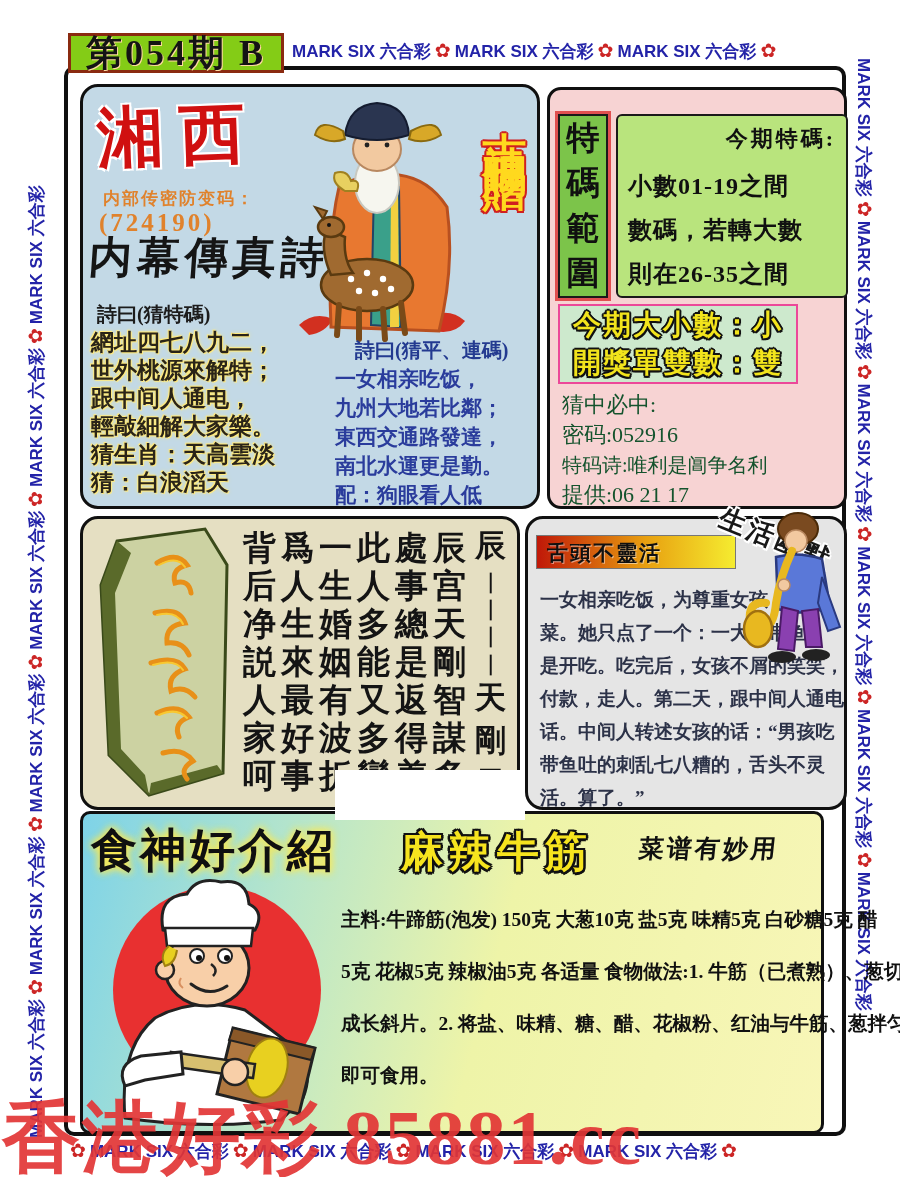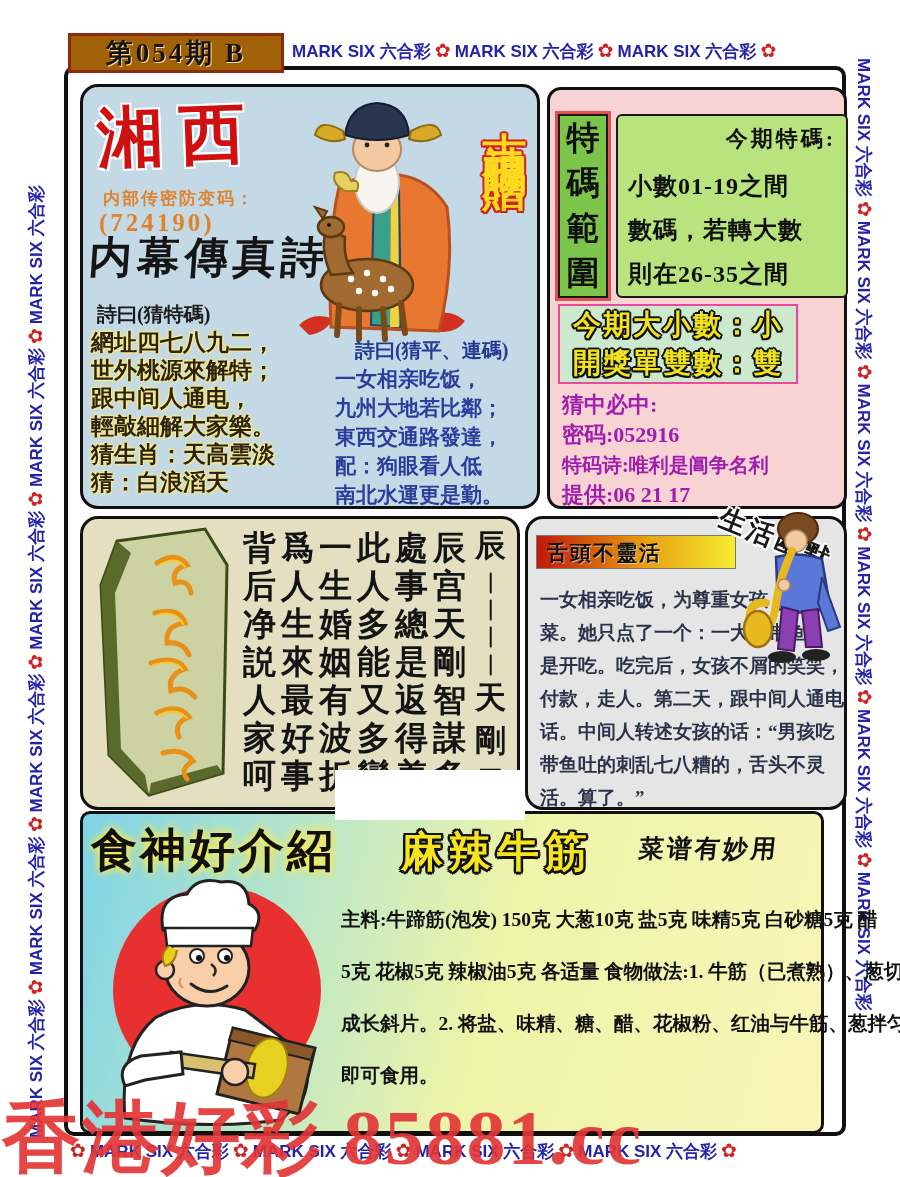--- a/index.html
+++ b/index.html
@@ -13,22 +13,22 @@
   .strip .bflower { color:#cc2525; font-size:19px; padding:0 4px; }
   .strip-top    { top:38px; left:292px; width:550px; height:26px; line-height:26px; }
   .strip-bottom { top:1138px; left:66px; width:790px; height:26px; line-height:26px; }
   .strip-left   { left:24px; top:58px; height:1080px; width:26px;
                   writing-mode:vertical-rl; text-orientation:sideways; transform:rotate(180deg); }
   .strip-right  { left:850px; top:58px; height:1080px; width:26px;
                   writing-mode:vertical-rl; text-orientation:sideways; }
   .strip-left .bflower, .strip-right .bflower { padding:4px 0; }
 
   .issue-box { position:absolute; left:68px; top:33px; width:216px; height:40px;
-               background:#a16207; border:3px solid #8a2a10; text-align:center;
-               font-size:27px; font-weight:bold; color:#141414; line-height:34px;
+               background:#84cc16; border:3px solid #8a2a10; text-align:center;
+               font-size:36px; font-weight:bold; color:#141414; line-height:34px;
                letter-spacing:3px; text-shadow:1px 1px 0 #ffd9a0; z-index:5; }
 
   
   .frame { position:absolute; left:64px; top:66px; width:782px; height:1070px;
            border:4px solid #101010; border-radius:10px; background:#fff; }
   .panel { position:absolute; border:3px solid #101010; border-radius:18px; overflow:visible; }
 
   
   .p-left { left:12px; top:14px; width:460px; height:425px; background:#c3d9e6; }
   .xiangxi { position:absolute; left:14px; top:4px; font-size:66px; font-weight:900; color:#d01010;
@@ -59,21 +59,21 @@
   .range-box { position:absolute; left:66px; top:24px; width:232px; height:184px; background:#b9e47d;
                border:2px solid #1a1a1a; border-radius:6px; padding:8px 10px; }
   .range-box .r1 { text-align:right; font-size:22px; font-weight:900; color:#101010; letter-spacing:3px; margin-bottom:10px; }
   .range-box .rl { font-size:24px; font-weight:900; color:#101010; letter-spacing:1px; line-height:44px; white-space:nowrap; }
   .green-bar { position:absolute; left:8px; top:214px; width:240px; height:80px; background:#cde9cd;
                border:2px solid #ec4899; display:flex; flex-direction:column; justify-content:center; }
   .green-bar div { font-size:28px; font-weight:900; color:#f2e41c; letter-spacing:2px; text-align:center;
                    line-height:38px; white-space:nowrap;
                    text-shadow:2px 0 #111,-2px 0 #111,0 2px #111,0 -2px #111,
                                1.5px 1.5px #111,-1.5px -1.5px #111,1.5px -1.5px #111,-1.5px 1.5px #111; }
-  .tips { position:absolute; left:12px; top:300px; color:#a21caf; font-weight:700; line-height:30px;
+  .tips { position:absolute; left:12px; top:300px; color:#14532d; font-weight:400; line-height:30px;
           font-size:22px; white-space:nowrap; }
   .tips div:nth-child(3){ font-size:20px; }
 
   
   .p-riddle { left:12px; top:446px; width:440px; height:294px; background:#e5dfc2; }
   .stone-svg { position:absolute; left:4px; top:4px; }
   .riddle-grid { position:absolute; left:160px; top:10px; font-size:33px; font-weight:900; color:#141414;
                  letter-spacing:5px; line-height:38px; white-space:nowrap; }
   .riddle-side { position:absolute; left:392px; top:12px; height:268px; display:flex; flex-direction:column;
                  align-items:center; justify-content:space-between; font-weight:900; color:#141414; }
@@ -190,22 +190,22 @@
         <div>跟中间人通电，</div>
         <div>輕敲細解大家樂。</div>
         <div>猜生肖：天高雲淡</div>
         <div>猜：白浪滔天</div>
       </div>
       <div class="poem-label-r">詩曰(猜平、連碼)</div>
       <div class="poem-r">
         <div>一女相亲吃饭，</div>
         <div>九州大地若比鄰；</div>
         <div>東西交通路發達，</div>
+        <div>南北水運更是勤。</div>
         <div>配：狗眼看人低</div>
-        <div>南北水運更是勤。</div>
       </div>
     </div>
 
     <div class="panel p-right">
       <div class="range-title">
         <span>特</span>
         <span>碼</span>
         <span>範</span>
         <span>圍</span>
       </div>

